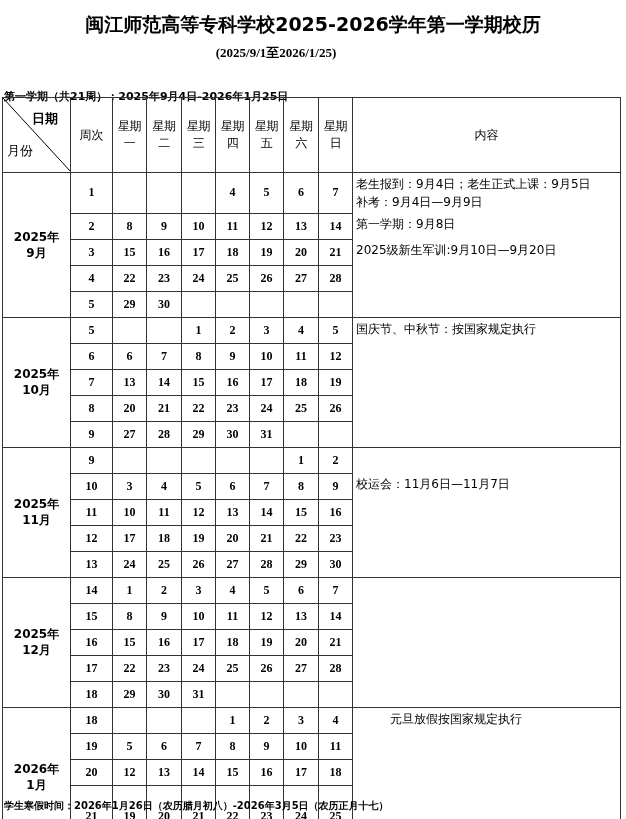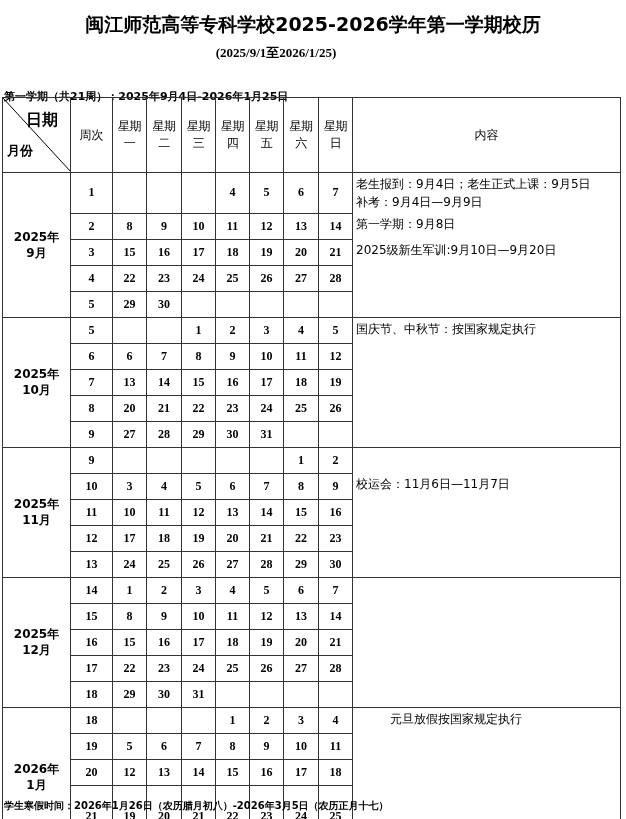--- a/index.html
+++ b/index.html
@@ -5,22 +5,22 @@
   html, body { margin:0; padding:0; background:#fff; }
   body { width:626px; height:819px; position:relative; overflow:hidden; font-family:"DejaVu Sans", sans-serif; color:#000; }
   .title { position:absolute; left:0; top:4px; width:626px; text-align:center; font-size:19px; font-weight:bold; letter-spacing:0px;margin-top:8px; }
   .subtitle { position:absolute; left:0; top:44px; width:552px; text-align:center; font-size:13px; font-family:"Liberation Serif", serif; font-weight:bold; }
   .semester { position:absolute; left:4px; top:89px; font-size:11px; font-weight:bold; }
   table.cal { position:absolute; left:2px; top:97px; border-collapse:collapse; table-layout:fixed; width:618px; }
   table.cal td, table.cal th { border:1px solid #333; padding:0; text-align:center; vertical-align:middle; font-size:12px; }
   table.cal .hdr th { height:74px; font-weight:normal; }
   .diag { position:relative; width:100%; height:74px; overflow:hidden; }
   .diag svg { position:absolute; left:0; top:0; }
-  .diag .d-date { position:absolute; right:12px; top:12px; font-size:16px; font-weight:bold; }
-  .diag .d-month { position:absolute; left:4px; bottom:12px; font-size:13px; font-weight:bold; }
+  .diag .d-date { position:absolute; right:12px; top:12px; font-size:13px; font-weight:bold; }
+  .diag .d-month { position:absolute; left:4px; bottom:12px; font-size:13px; font-weight:normal; }
   .wk-hdr { font-size:13px; font-weight:bold; }
   .day-hdr { font-size:9px; font-weight:bold; letter-spacing:-0.5px; }
   .content-hdr { font-size:11px;margin-left:16px; }
   td.month { font-size:12px; font-weight:bold; line-height:16px; }
   td.num { font-family:"Liberation Serif", serif; font-weight:bold; font-size:13px; height:25px; }
   tr.first td.num { height:30px; }
   td.note { text-align:left !important; vertical-align:top !important; font-size:10px; line-height:18px; padding:2px 3px !important; border-bottom:none !important; border-top:none !important; }
   td.note.topb { border-top:1px solid #333 !important; }
   td.note.botb { border-bottom:1px solid #333 !important; }
   .footer { position:absolute; left:4px; top:799px; font-size:10px; font-weight:bold; }

